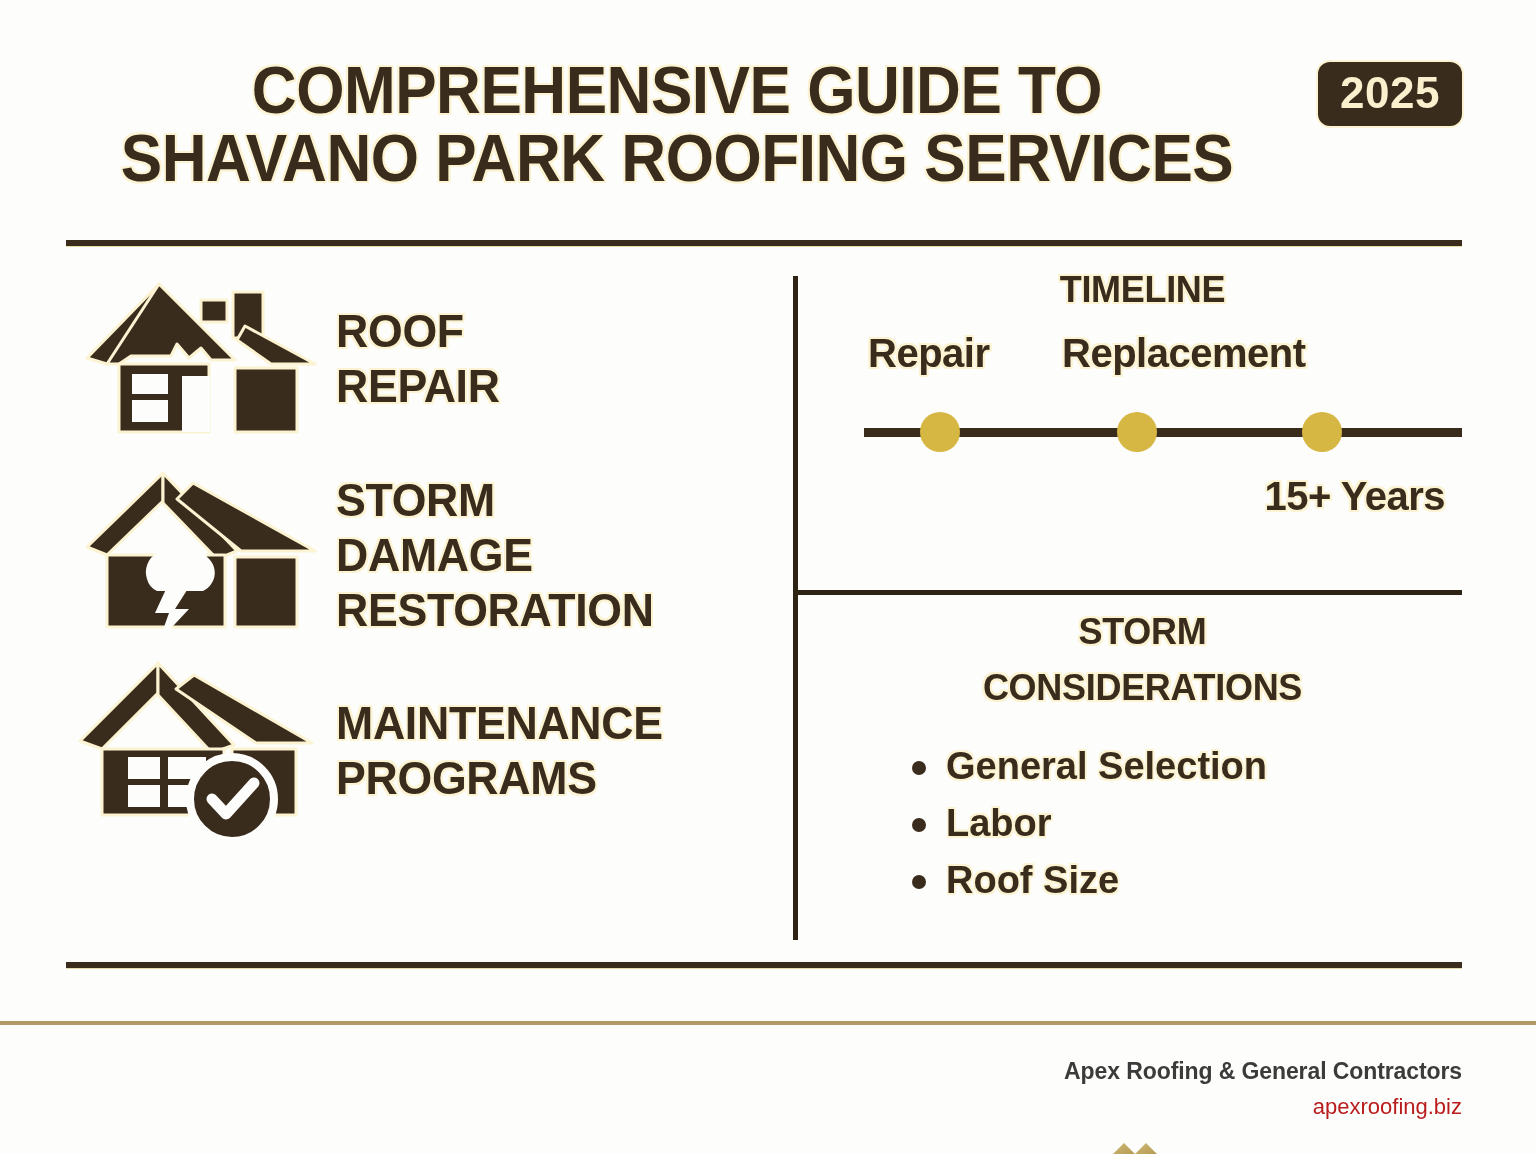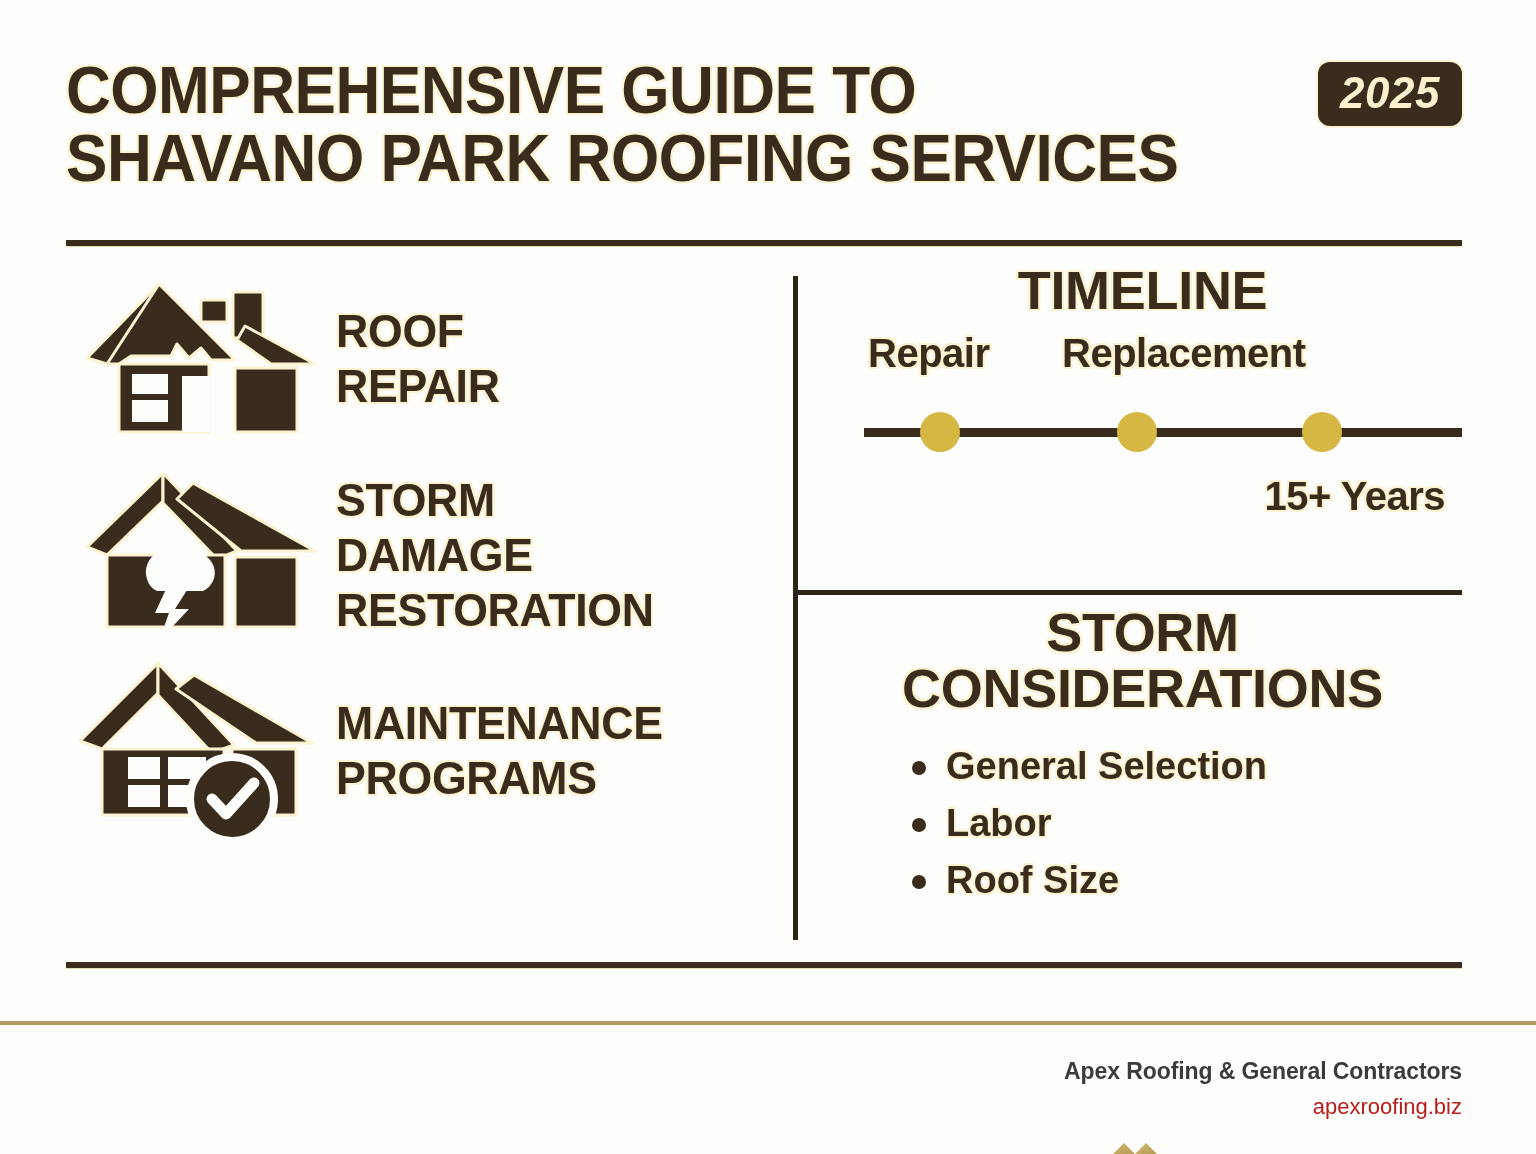--- a/index.html
+++ b/index.html
@@ -32,38 +32,38 @@
       -2px -2px 0 #FBF3D2, 2px -2px 0 #FBF3D2,
       -2px 2px 0 #FBF3D2, 2px 2px 0 #FBF3D2;
   }
 
   
   .title-wrap {
     position: absolute;
     left: 66px;
     top: 56px;
     width: 1300px;
+    text-align: center;
   }
   .title-line {
     font-size: 66px;
     line-height: 68px;
     font-weight: 700;
     transform: scaleX(0.94);
     transform-origin: left center;
     white-space: nowrap;
   }
   .year-badge {
     position: absolute;
     right: 74px;
     top: 62px;
     background: #3A2C1C;
     border-radius: 12px;
     padding: 9px 22px 11px 22px;
     box-shadow: 0 0 0 2px #FBF3D2;
-    font-style: italic;
   }
   .year-badge span {
     color: #FAF0CE;
     font-size: 44px;
     line-height: 44px;
     font-weight: 700;
     letter-spacing: 0.5px;
     display: block;
   }
 
@@ -142,21 +142,21 @@
 
   
   .right-col {
     position: absolute;
     left: 820px;
     top: 262px;
     width: 645px;
   }
   .panel-heading {
     text-align: center;
-    font-size: 54px;
+    font-size: 36px;
     line-height: 56px;
     font-weight: 700;
     letter-spacing: -0.3px;
   }
 
   
   .timeline-block { position: relative; height: 300px; }
   .tl-labels {
     position: relative;
     height: 52px;

